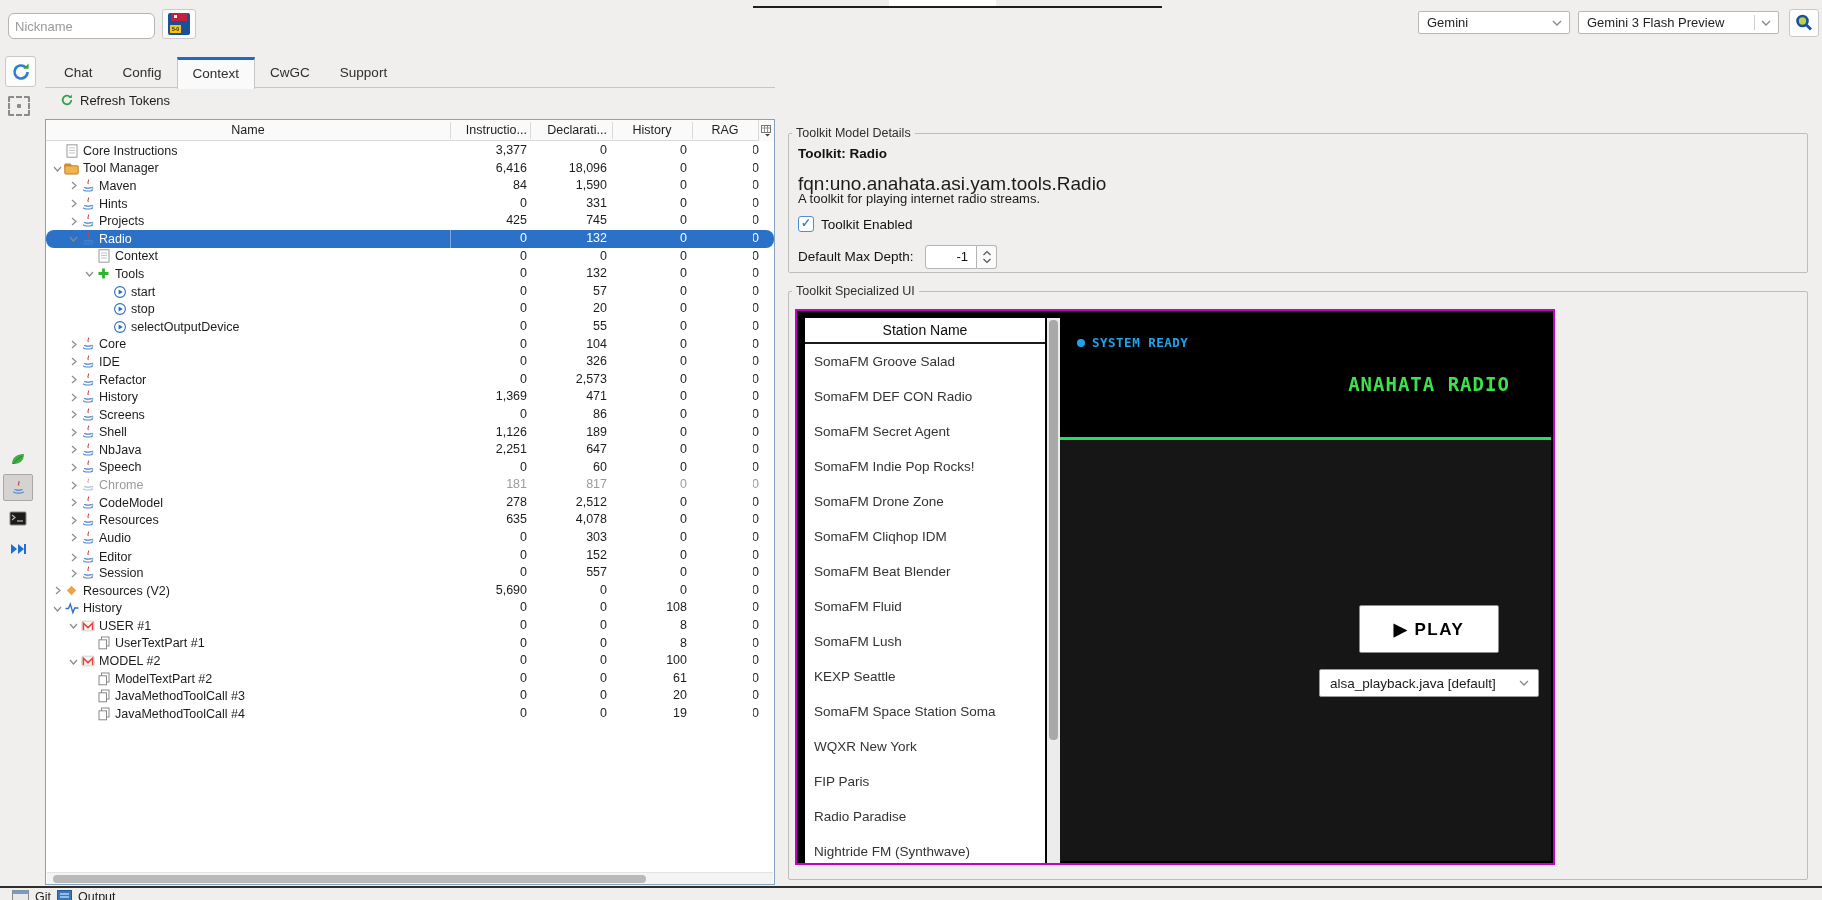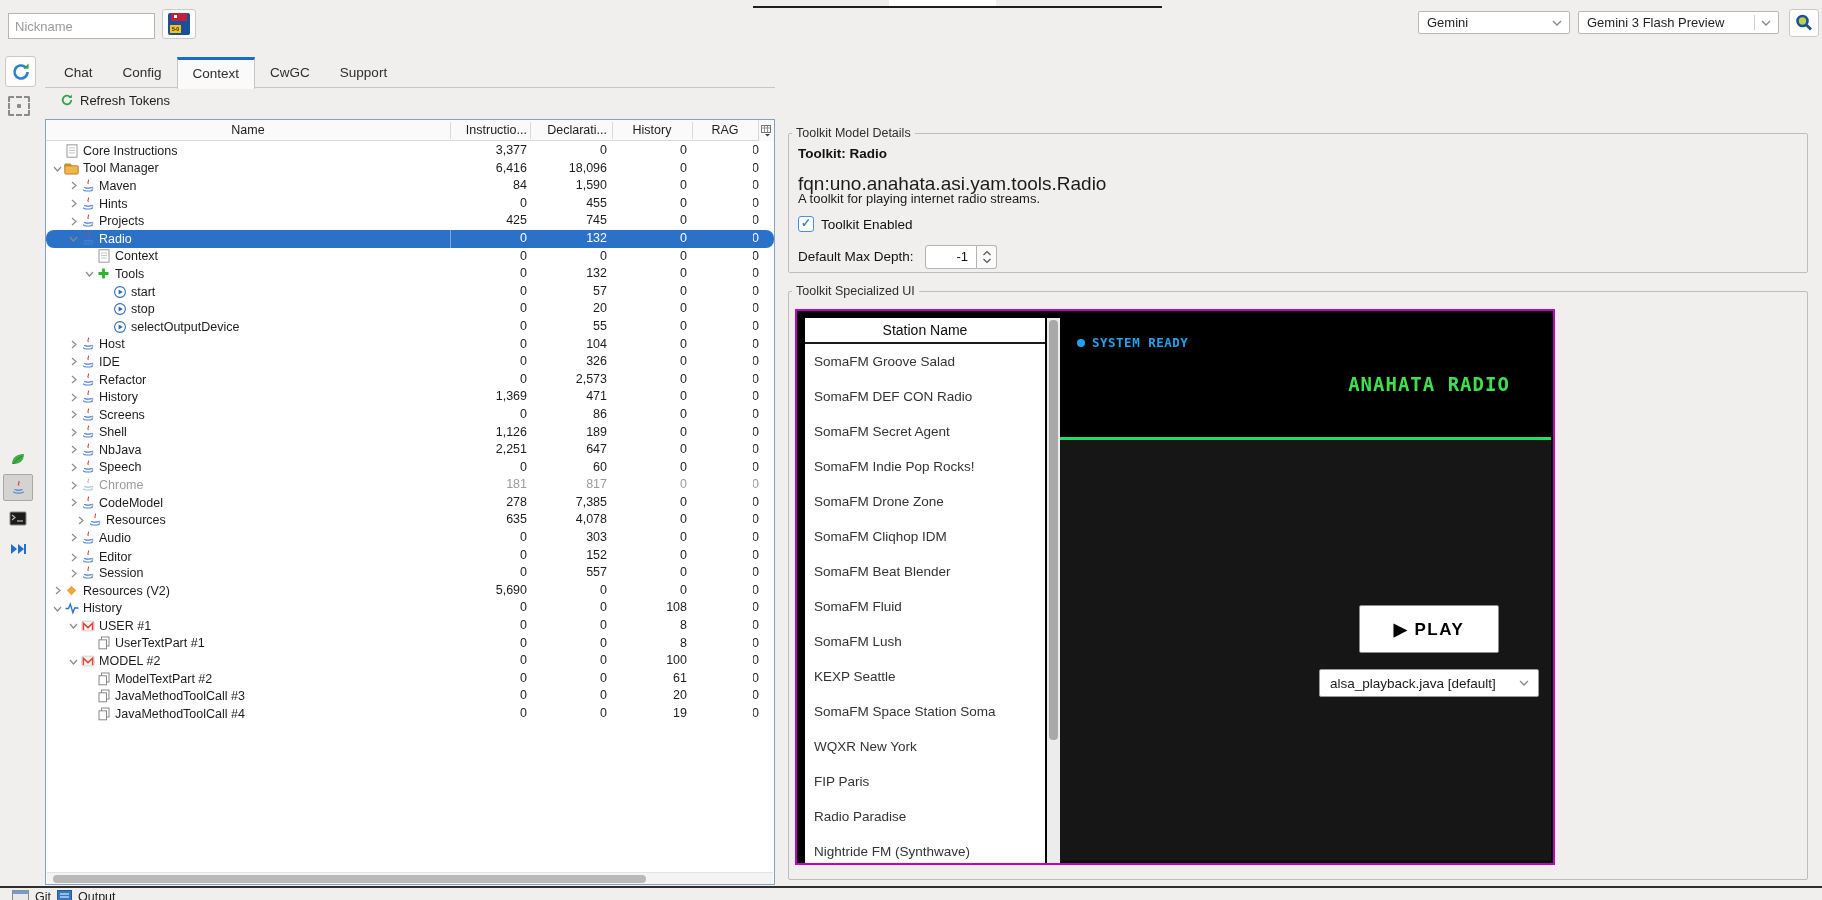--- a/index.html
+++ b/index.html
@@ -3,21 +3,21 @@
 <meta charset="utf-8">
 <style>
   * { margin:0; padding:0; box-sizing:border-box; }
   html,body { width:1822px; height:900px; overflow:hidden; background:#f1efed;
     font-family:"Liberation Sans", sans-serif; }
   #app { position:relative; width:1822px; height:900px; background:#f1efed; overflow:hidden; }
   .abs { position:absolute; }
 
   
   #nickname { left:8px; top:13px; width:147px; height:22px; border:1px solid #b5b5b5;
-    border-radius:0; background:#fff; padding:12px 6px; font-size:13px; color:#444;
+    border-radius:6px; background:#fff; padding:12px 6px; font-size:13px; color:#444;
     font-family:"Liberation Sans", sans-serif; }
   #nickname::placeholder { color:#9a9a9a; }
   #save-btn { left:162px; top:9px; width:34px; height:30px; background:#fdfdfd;
     border:1px solid #c9c9c9; border-radius:3px; display:flex; align-items:center; justify-content:center; cursor:pointer; }
   .floppy { width:22px; height:22px; background:#1a4f9c; border-radius:2px; position:relative; overflow:hidden; }
   .floppy .ftop { position:absolute; left:3px; top:0; width:16px; height:8px; background:#c41f3e; }
   .floppy .fdot { position:absolute; left:6px; top:2px; width:3px; height:3px; background:#ffd;} 
   .floppy .flabel { position:absolute; left:2px; bottom:2px; width:11px; height:8px; background:#f4c411;
     font-size:5px; color:#222; text-align:center; line-height:8px; font-weight:bold; }
   .combo { background:#fff; border:1px solid #b8b8b8; border-radius:2px; display:flex;
@@ -297,21 +297,21 @@
     <span class="ticon">
             <svg width="14" height="14" viewBox="0 0 14 14">
               <path d="M7.2 0.6c1.6 1.4-1.8 2.4 0.3 4.2" fill="none" stroke="#cc4444" stroke-width="1.1"></path>
               <path d="M3.6 8c-0.2 1.5 7 1.5 6.8 0" fill="none" stroke="#4d82cc" stroke-width="1.2"></path>
               <path d="M2.6 10.6c-1 1.9 9.8 1.9 8.8 0" fill="none" stroke="#4d82cc" stroke-width="1.1"></path>
               <path d="M10.8 8.3c1.6-0.5 1.8 1.6-0.3 2" fill="none" stroke="#4d82cc" stroke-width="0.9"></path>
             </svg>
           </span>
     <span class="tlabel">Hints</span>
     <span class="cell ci">0</span>
-    <span class="cell cd">455</span>
+    <span class="cell cd">331</span>
     <span class="cell ch">0</span>
     <span class="cell cr"><span>0</span></span>
   </div>
         <div class="trow" style="padding-left: 21px;">
     <span class="chev">
             <svg width="11" height="11" viewBox="0 0 11 11">
               <path d="M4 2l4 3.5-4 3.5" stroke="#8a8a8a" stroke-width="1.2" fill="none"></path>
             </svg>
           </span>
     <span class="ticon">
@@ -428,21 +428,21 @@
             </svg>
           </span>
     <span class="ticon">
             <svg width="14" height="14" viewBox="0 0 14 14">
               <path d="M7.2 0.6c1.6 1.4-1.8 2.4 0.3 4.2" fill="none" stroke="#cc4444" stroke-width="1.1"></path>
               <path d="M3.6 8c-0.2 1.5 7 1.5 6.8 0" fill="none" stroke="#4d82cc" stroke-width="1.2"></path>
               <path d="M2.6 10.6c-1 1.9 9.8 1.9 8.8 0" fill="none" stroke="#4d82cc" stroke-width="1.1"></path>
               <path d="M10.8 8.3c1.6-0.5 1.8 1.6-0.3 2" fill="none" stroke="#4d82cc" stroke-width="0.9"></path>
             </svg>
           </span>
-    <span class="tlabel">Host</span>
+    <span class="tlabel">Core</span>
     <span class="cell ci">0</span>
     <span class="cell cd">104</span>
     <span class="cell ch">0</span>
     <span class="cell cr"><span>0</span></span>
   </div>
         <div class="trow" style="padding-left: 21px;">
     <span class="chev">
             <svg width="11" height="11" viewBox="0 0 11 11">
               <path d="M4 2l4 3.5-4 3.5" stroke="#8a8a8a" stroke-width="1.2" fill="none"></path>
             </svg>
@@ -610,25 +610,25 @@
     <span class="ticon">
             <svg width="14" height="14" viewBox="0 0 14 14">
               <path d="M7.2 0.6c1.6 1.4-1.8 2.4 0.3 4.2" fill="none" stroke="#cc4444" stroke-width="1.1"></path>
               <path d="M3.6 8c-0.2 1.5 7 1.5 6.8 0" fill="none" stroke="#4d82cc" stroke-width="1.2"></path>
               <path d="M2.6 10.6c-1 1.9 9.8 1.9 8.8 0" fill="none" stroke="#4d82cc" stroke-width="1.1"></path>
               <path d="M10.8 8.3c1.6-0.5 1.8 1.6-0.3 2" fill="none" stroke="#4d82cc" stroke-width="0.9"></path>
             </svg>
           </span>
     <span class="tlabel">CodeModel</span>
     <span class="cell ci">278</span>
-    <span class="cell cd">7,385</span>
-    <span class="cell ch">0</span>
-    <span class="cell cr"><span>0</span></span>
-  </div>
-        <div class="trow" style="padding-left: 21px; margin-left: 7px;">
+    <span class="cell cd">2,512</span>
+    <span class="cell ch">0</span>
+    <span class="cell cr"><span>0</span></span>
+  </div>
+        <div class="trow" style="padding-left: 21px;">
     <span class="chev">
             <svg width="11" height="11" viewBox="0 0 11 11">
               <path d="M4 2l4 3.5-4 3.5" stroke="#8a8a8a" stroke-width="1.2" fill="none"></path>
             </svg>
           </span>
     <span class="ticon">
             <svg width="14" height="14" viewBox="0 0 14 14">
               <path d="M7.2 0.6c1.6 1.4-1.8 2.4 0.3 4.2" fill="none" stroke="#cc4444" stroke-width="1.1"></path>
               <path d="M3.6 8c-0.2 1.5 7 1.5 6.8 0" fill="none" stroke="#4d82cc" stroke-width="1.2"></path>
               <path d="M2.6 10.6c-1 1.9 9.8 1.9 8.8 0" fill="none" stroke="#4d82cc" stroke-width="1.1"></path>

